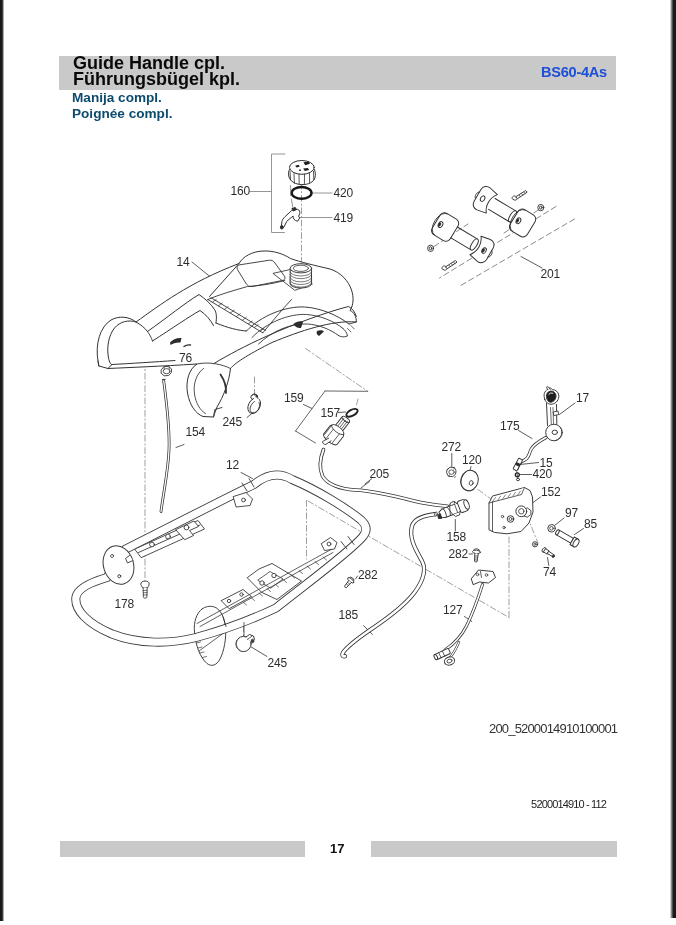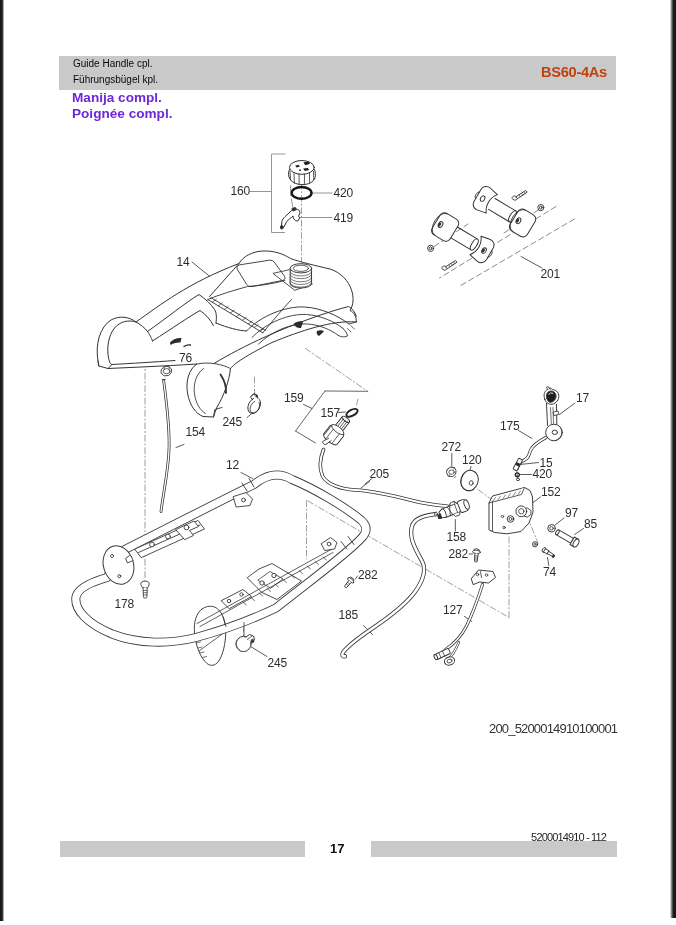--- a/index.html
+++ b/index.html
@@ -3,27 +3,27 @@
 <meta charset="utf-8">
 <style>
   html,body{margin:0;padding:0;}
   body{width:676px;height:925px;background:#ffffff;position:relative;overflow:hidden;
        font-family:"Liberation Sans",sans-serif;}
   .edgeL{position:absolute;left:0;top:0;width:4px;height:921px;
      background:linear-gradient(to right,#161616 0%,#1d1d1d 55%,#9a9a9a 85%,#fff 100%);}
   .edgeR{position:absolute;left:670px;top:0;width:6px;height:918px;
      background:linear-gradient(to left,#161616 0%,#1d1d1d 45%,#9a9a9a 80%,#fff 100%);}
   .band{position:absolute;left:59px;top:56px;width:557px;height:34px;background:#c9c9c9;}
-  .h1{position:absolute;left:73px;top:56.4px;font-size:10px;font-weight:normal;color:#090909;line-height:15.2px;white-space:pre;}
-  .h2{position:absolute;left:72px;top:89.9px;font-size:13.6px;font-weight:bold;color:#6d28d9;line-height:16.2px;white-space:pre;}
-  .bs{position:absolute;left:541px;top:63.8px;font-size:14.6px;font-weight:bold;color:#c2410c;letter-spacing:-0.28px;}
+  .h1{position:absolute;left:73px;top:56.4px;font-size:18px;font-weight:bold;color:#090909;line-height:15.2px;white-space:pre;}
+  .h2{position:absolute;left:72px;top:89.9px;font-size:13.6px;font-weight:bold;color:#0c4a6e;line-height:16.2px;white-space:pre;}
+  .bs{position:absolute;left:541px;top:63.8px;font-size:14.6px;font-weight:bold;color:#1d4ed8;letter-spacing:-0.28px;}
   .fbar1{position:absolute;left:60px;top:841px;width:245px;height:16px;background:#c9c9c9;}
   .fbar2{position:absolute;left:371px;top:841px;width:246px;height:16px;background:#c9c9c9;}
   .pg{position:absolute;left:330px;top:840.8px;font-size:13px;font-weight:bold;color:#111;}
-  .code{position:absolute;left:371px;top:831px;width:235px;font-size:11px;color:#222;text-align:right;letter-spacing:-0.85px;}
+  .code{position:absolute;left:371px;top:798px;width:235px;font-size:11px;color:#222;text-align:right;letter-spacing:-0.85px;}
   .ref{position:absolute;left:489px;top:721.3px;font-size:13px;color:#333;letter-spacing:-0.82px;}
   svg{position:absolute;left:0;top:0;}
 </style>
 </head>
 <body>
 <div class="edgeL"></div>
 <div class="edgeR"></div>
 <div class="band"></div>
 <div class="h1">Guide Handle cpl.
 Führungsbügel kpl.</div>

